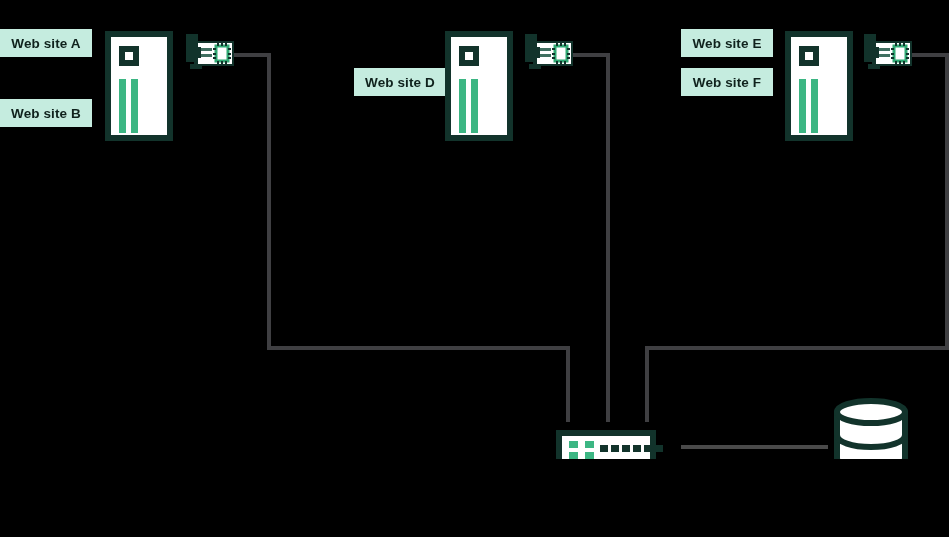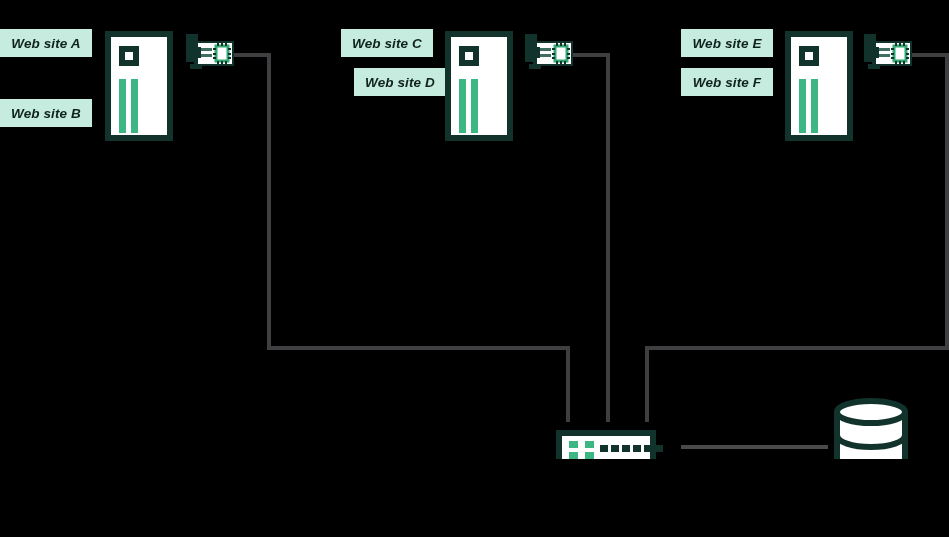--- a/index.html
+++ b/index.html
@@ -9,21 +9,20 @@
   }
   body {
     font-family: "Liberation Sans", sans-serif;
   }
   #canvas {
     position: relative;
     width: 949px;
     height: 459px;
     background: #000000;
     overflow: hidden;
-    font-style: italic;
   }
 
   
   .line {
     position: absolute;
     background: #3f3f42;
   }
   .line-h { height: 4px; }
   .line-v { width: 4px; }
   .line-db { background: #4a4a4a; }
@@ -139,23 +138,20 @@
 
   <div class="line line-h line-db" style="left:681px; top:445px; width:147px;"></div>
 
   <div class="site-label" style="left:0px; top:29px; width:92px;">
     <span>Web site A</span>
   </div>
   <div class="site-label" style="left:0px; top:68px; width:92px;margin-top:31px;">
     <span>Web site B</span>
   </div>
 
-  <div class="site-label" style="left:341px; top:29px; width:92px;">
-    <span>Web site C</span>
-  </div>
   <div class="site-label" style="left:354px; top:68px; width:92px;">
     <span>Web site D</span>
   </div>
 
   <div class="site-label" style="left:681px; top:29px; width:92px;">
     <span>Web site E</span>
   </div>
   <div class="site-label" style="left:681px; top:68px; width:92px;">
     <span>Web site F</span>
   </div>

